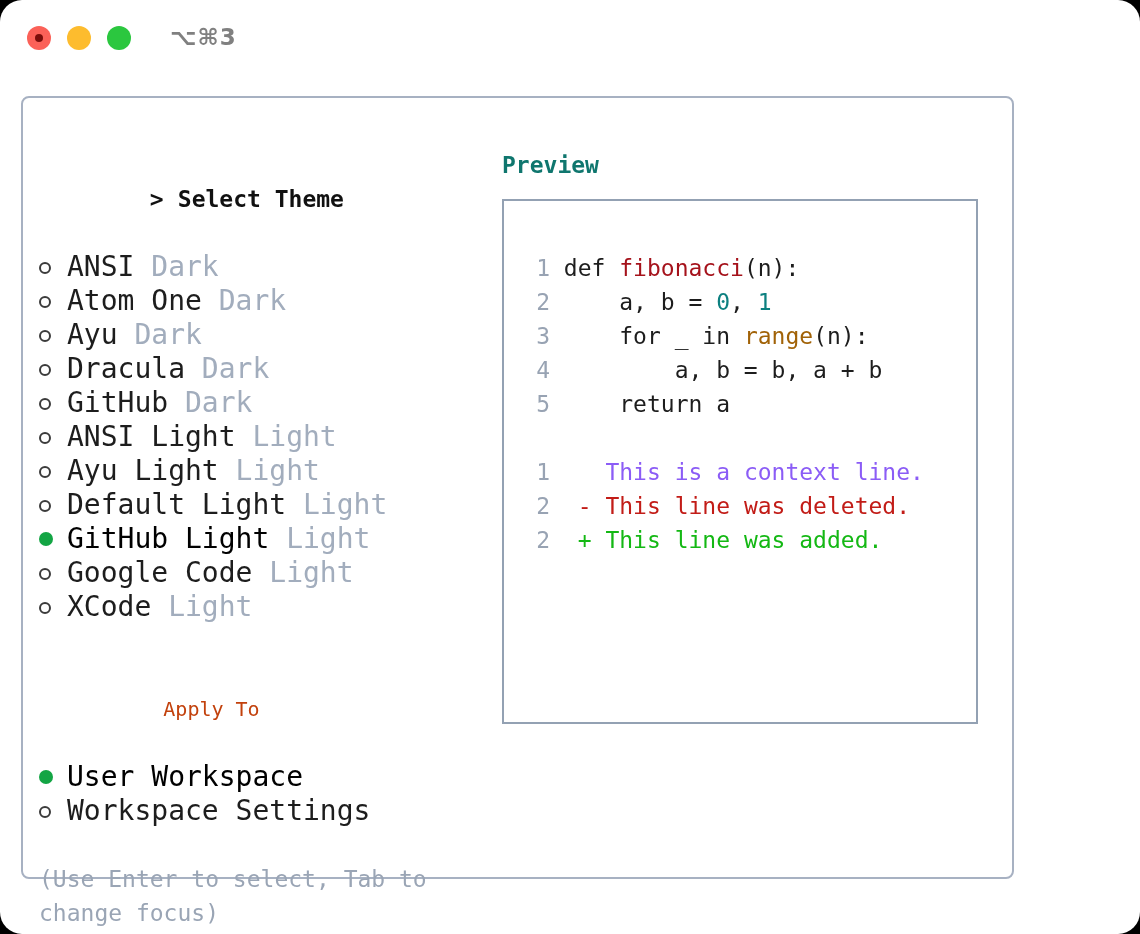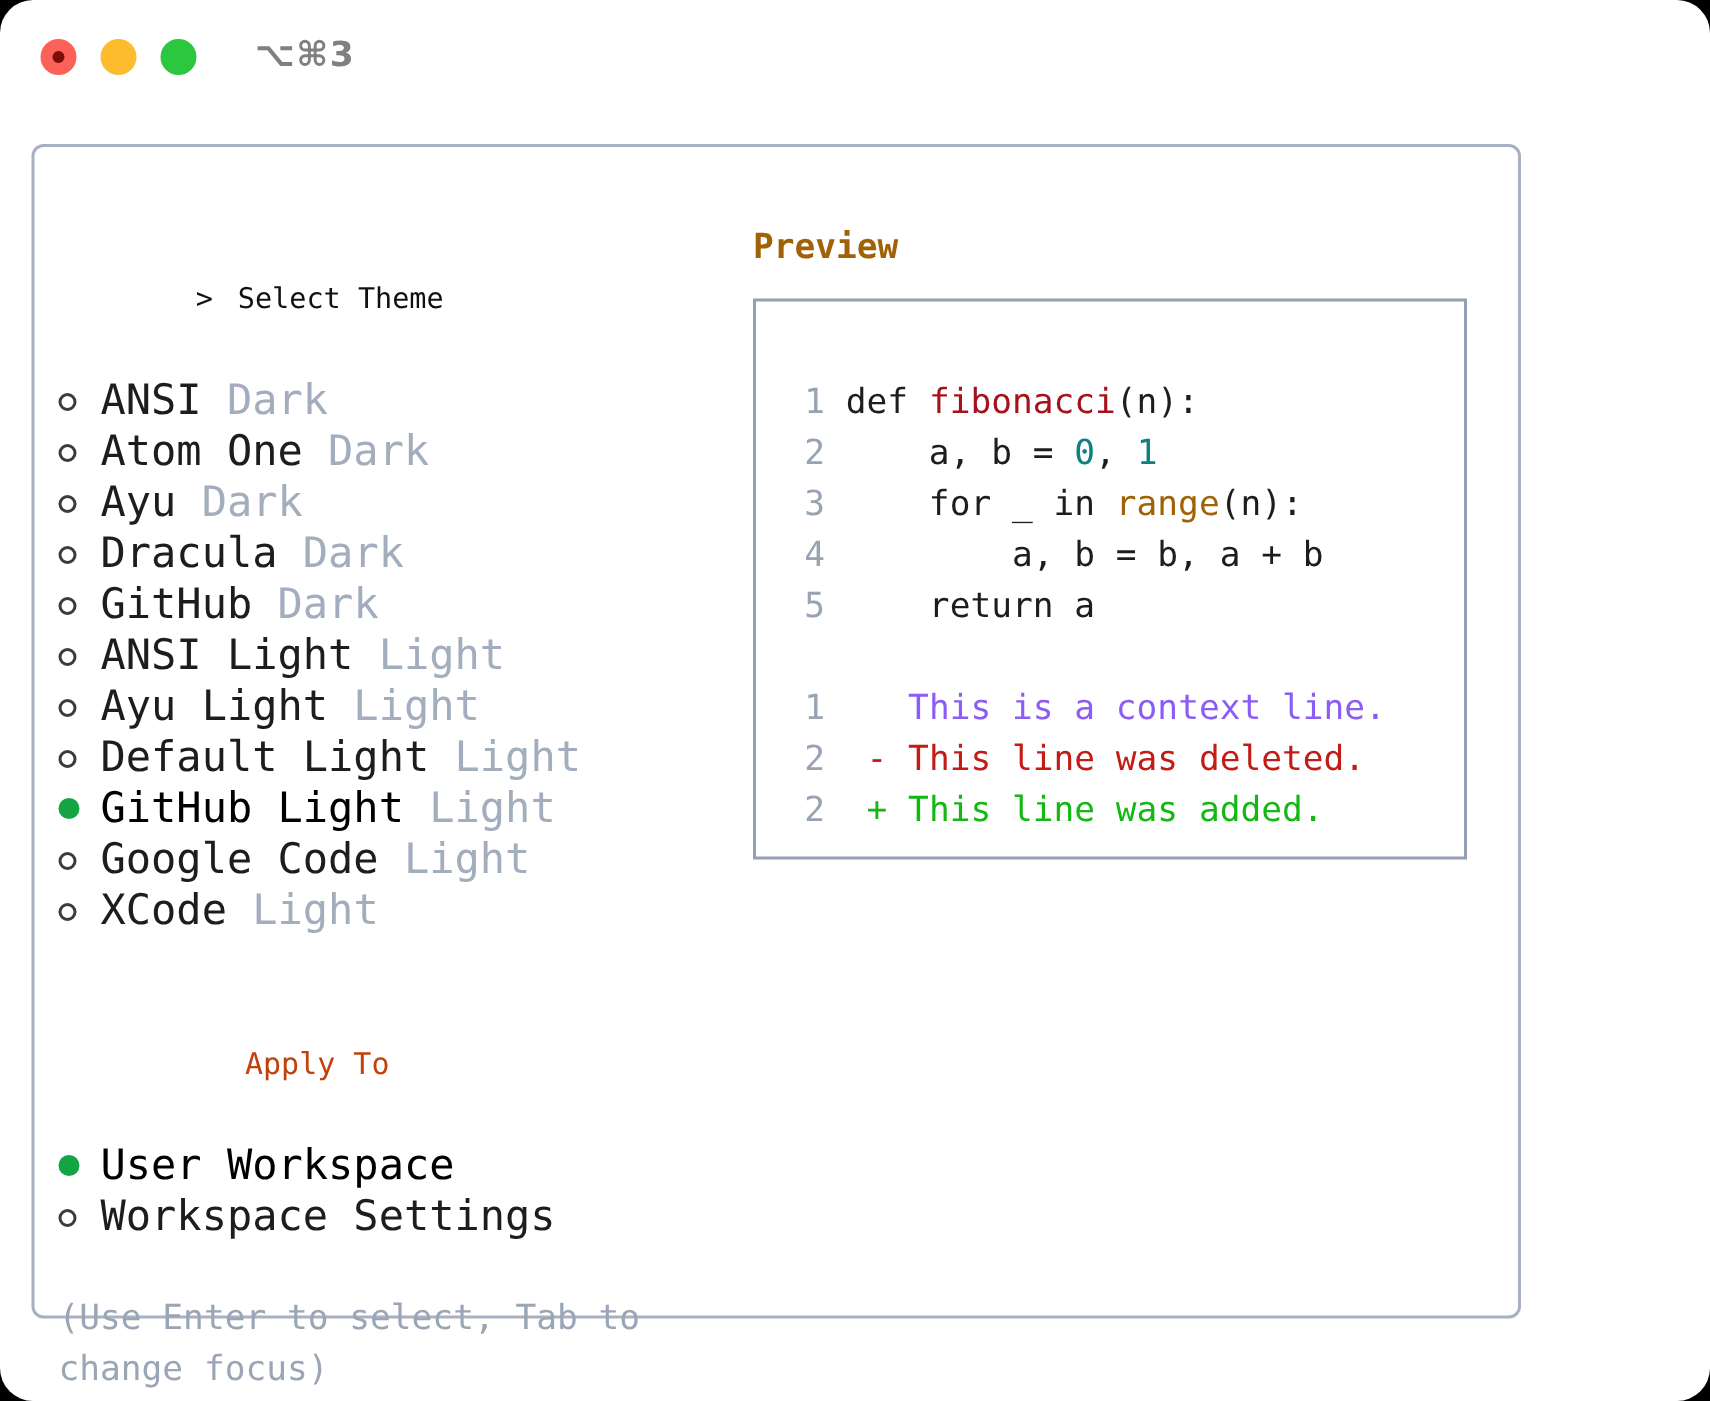--- a/index.html
+++ b/index.html
@@ -79,22 +79,22 @@
 
   
   #left-col {
     position: absolute;
     left: 16px;
     top: 50px;
     width: 450px;
   }
 
   .head-row {
-    font-size: 19px;
-    font-weight: normal;
+    font-size: 23px;
+    font-weight: bold;
     color: #111111;
     line-height: 34px;
     white-space: pre;
   }
   .head-row .caret { display: inline-block; width: 28px; }
 
   .opt-row {
     font-size: 28px;
     line-height: 34px;
     color: #1d1d1d;
@@ -147,27 +147,27 @@
   
   #right-col {
     position: absolute;
     left: 479px;
     top: 50px;
     width: 500px;
   }
   #preview-title {
     font-size: 23px;
     font-weight: bold;
-    color: #a16207;
+    color: #0f766e;
     line-height: 34px;
   }
   #preview-box {
     margin-top: 17px;
     width: 476px;
-    height: 374px;
+    height: 525px;
     border: 2px solid #93a1b3;
     box-sizing: border-box;
     background: #ffffff;
     position: relative;
   }
   #code {
     position: absolute;
     left: 18px;
     top: 50px;
     font-size: 23px;

